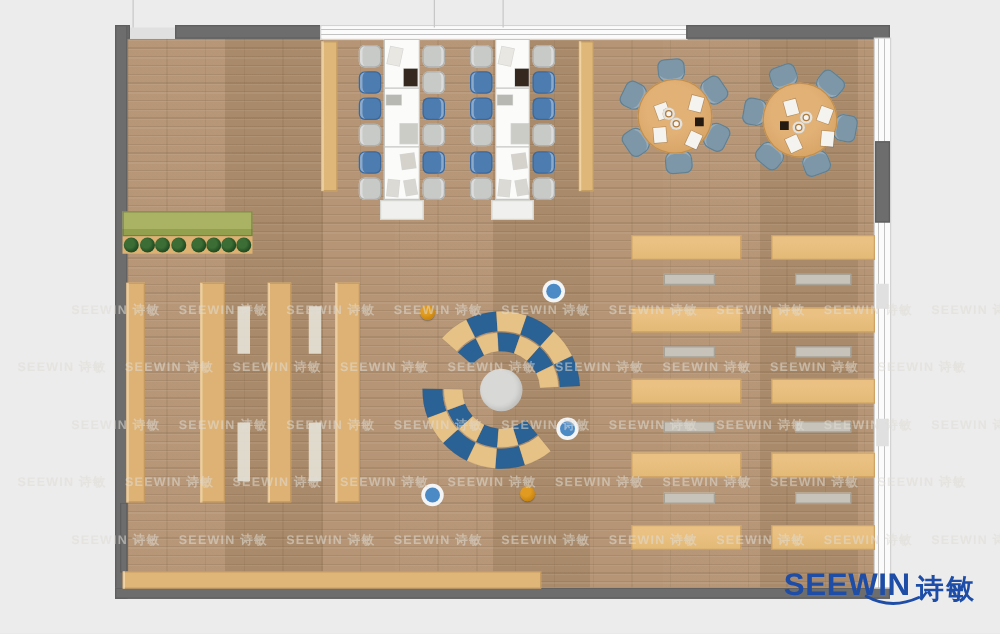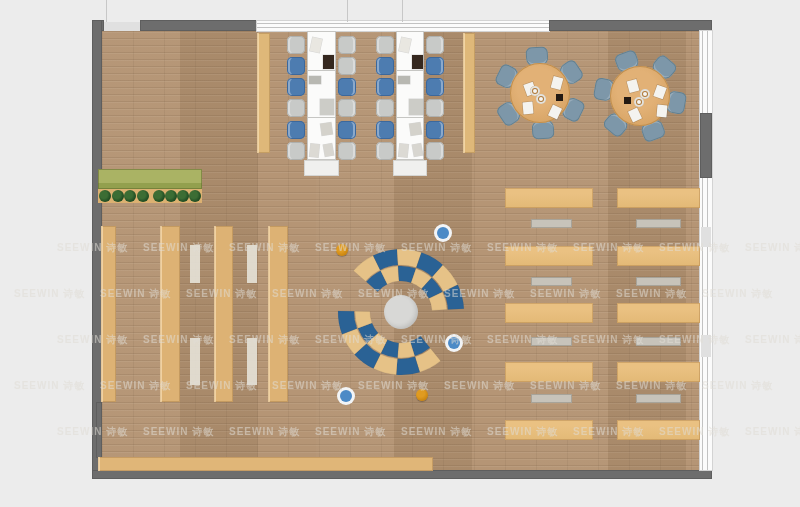--- a/index.html
+++ b/index.html
@@ -237,13 +237,20 @@
       <div class="watermark" style="left: 57px; top: 425px; color: rgba(224, 221, 214, 0.55); font-size: 10px;">SEEWIN 诗敏</div>
       <div class="watermark" style="left: 143px; top: 425px; color: rgba(224, 221, 214, 0.55); font-size: 10px;">SEEWIN 诗敏</div>
       <div class="watermark" style="left: 229px; top: 425px; color: rgba(224, 221, 214, 0.55); font-size: 10px;">SEEWIN 诗敏</div>
       <div class="watermark" style="left: 315px; top: 425px; color: rgba(224, 221, 214, 0.55); font-size: 10px;">SEEWIN 诗敏</div>
       <div class="watermark" style="left: 401px; top: 425px; color: rgba(224, 221, 214, 0.55); font-size: 10px;">SEEWIN 诗敏</div>
       <div class="watermark" style="left: 487px; top: 425px; color: rgba(224, 221, 214, 0.55); font-size: 10px;">SEEWIN 诗敏</div>
       <div class="watermark" style="left: 573px; top: 425px; color: rgba(224, 221, 214, 0.55); font-size: 10px;">SEEWIN 诗敏</div>
       <div class="watermark" style="left: 659px; top: 425px; color: rgba(224, 221, 214, 0.55); font-size: 10px;">SEEWIN 诗敏</div>
       <div class="watermark" style="left: 745px; top: 425px; color: rgba(224, 221, 214, 0.55); font-size: 10px;">SEEWIN 诗敏</div>
     </div>
+  <div class="logo" style="color: rgb(29, 77, 166);">
+    <span class="logo-en">SEEWIN</span>
+    <svg class="logo-swoosh" viewBox="0 0 46 12" preserveAspectRatio="none">
+      <path class="swoosh-path" d="M2,2 Q22,13 44,3" fill="none" stroke="#1d4da6" stroke-width="2.4" stroke-linecap="round"></path>
+    </svg>
+    <span class="logo-cn">诗敏</span>
+  </div>
 </div>
 
 </body></html>

